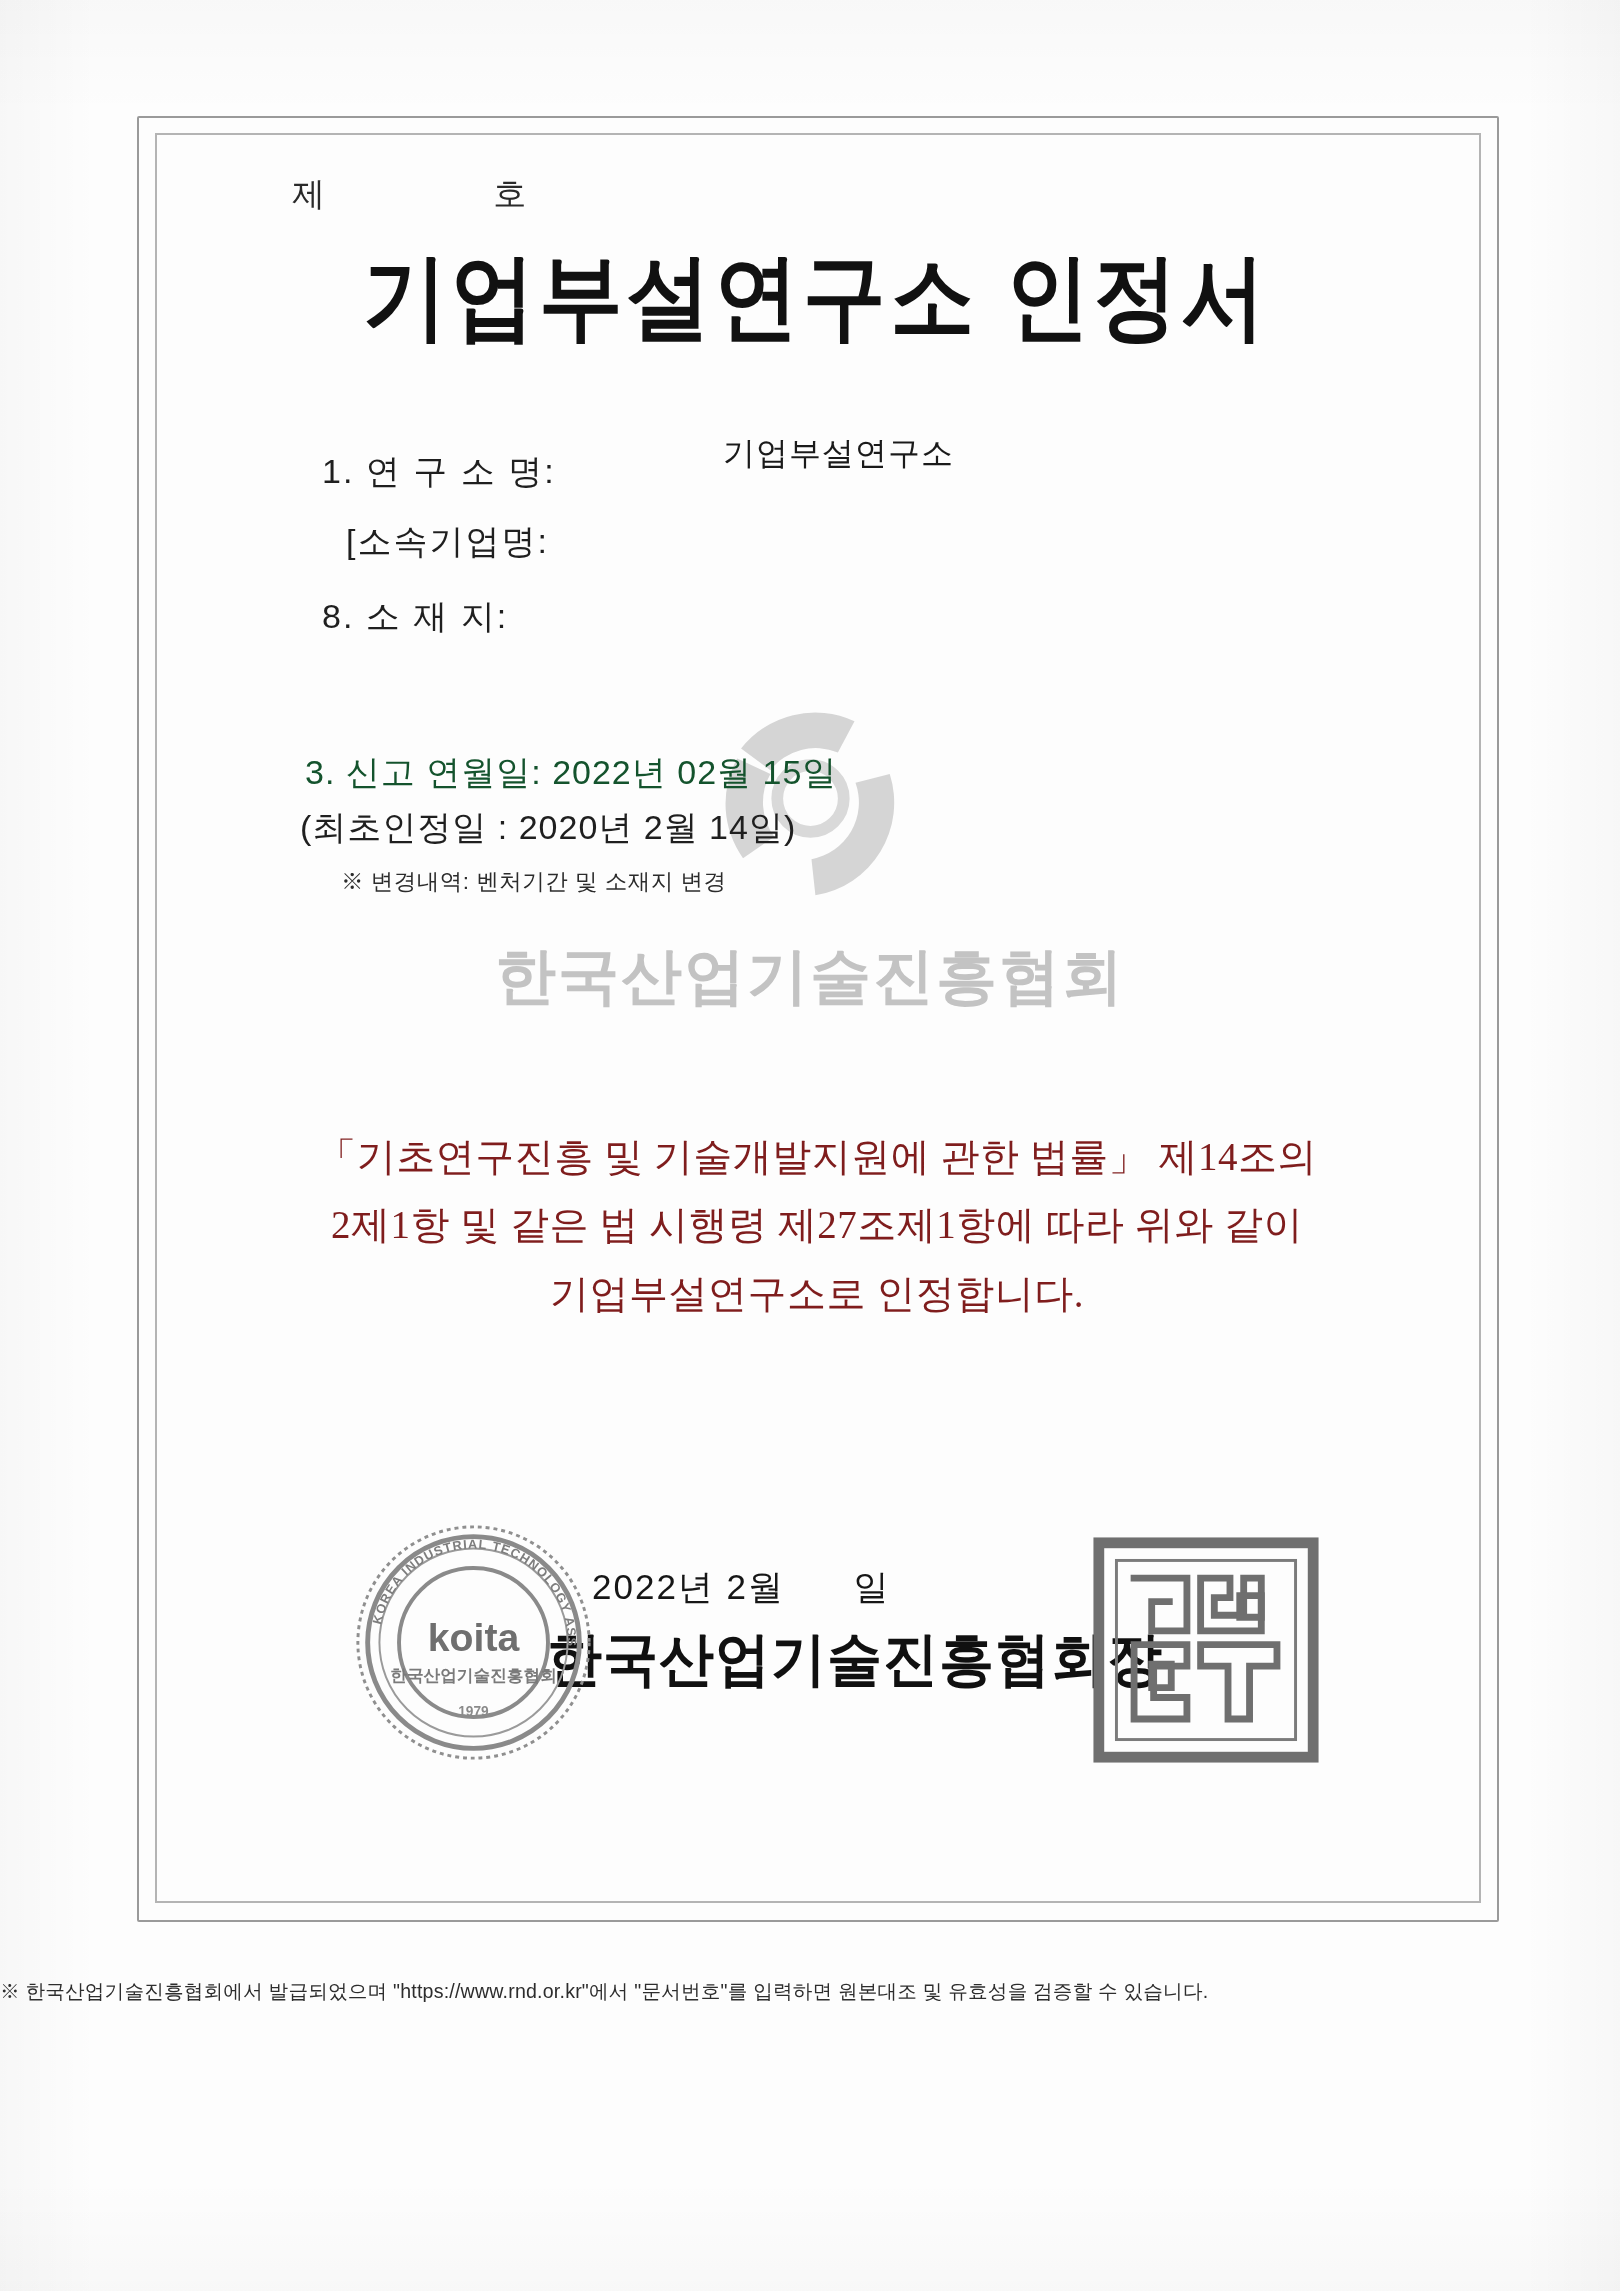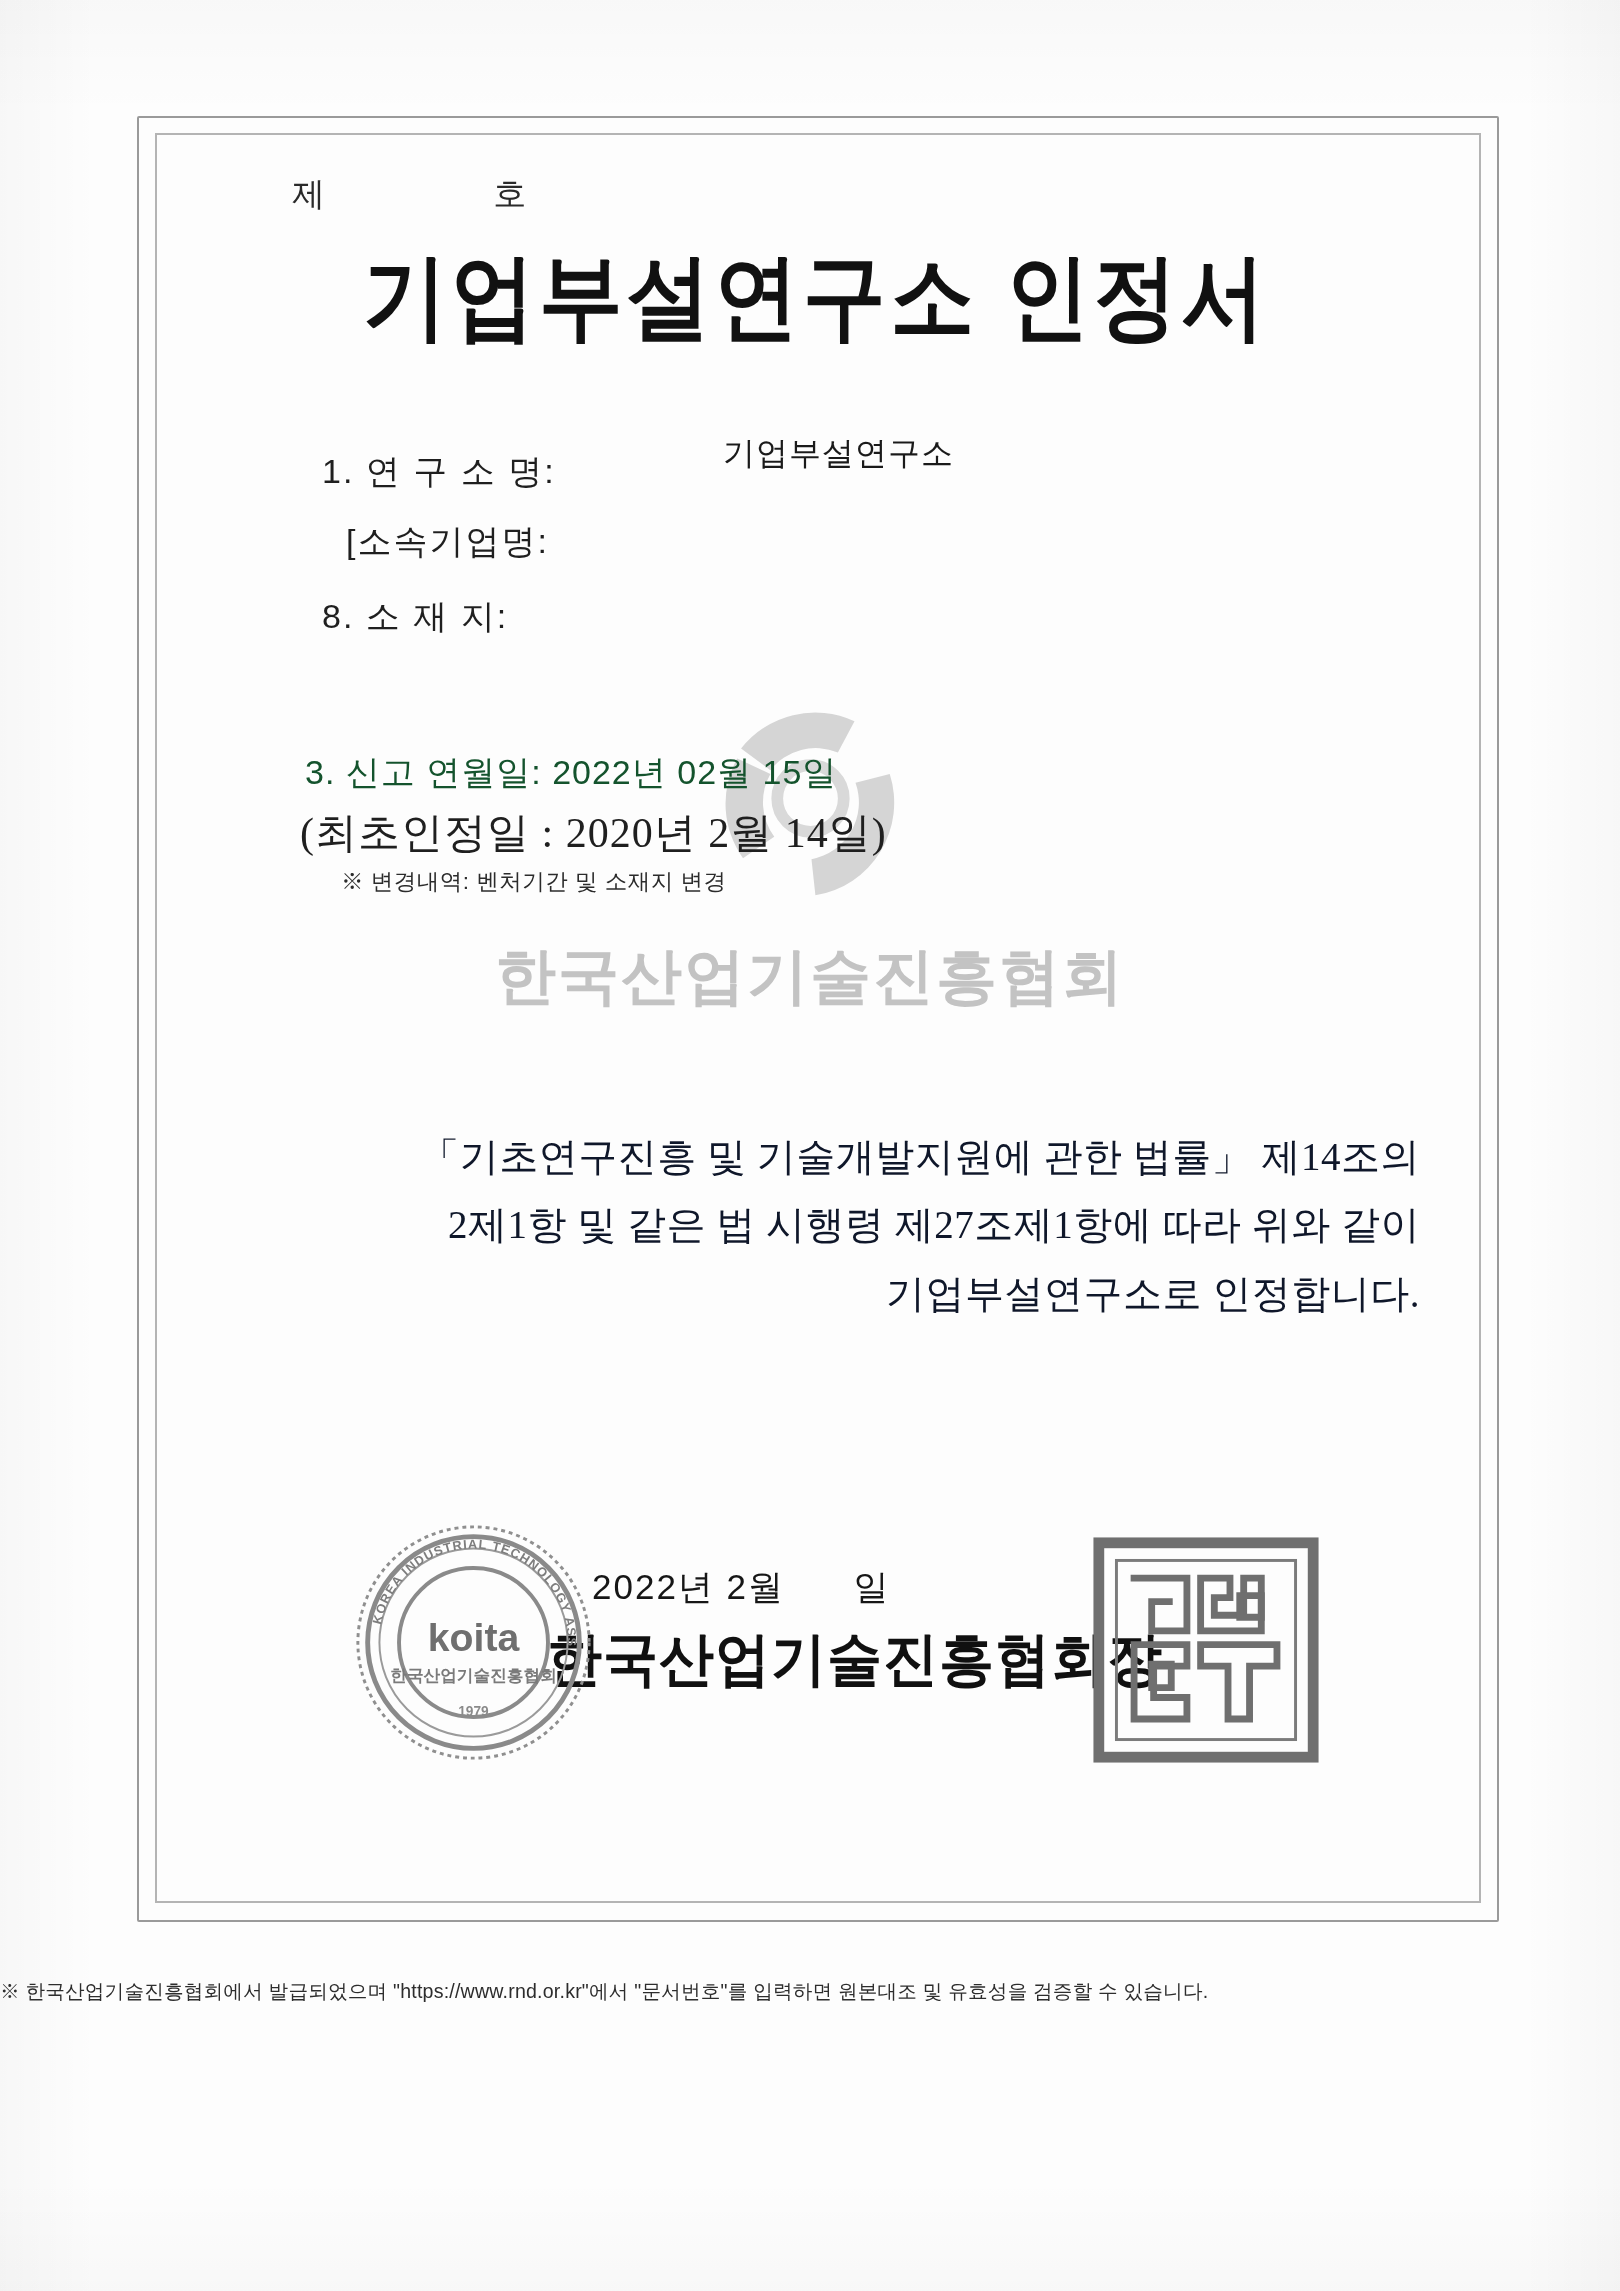--- a/index.html
+++ b/index.html
@@ -135,46 +135,45 @@
     top: 617px;
     font-size: 34px;
     letter-spacing: 1px;
     color: #14532d;
     white-space: nowrap;
   }
   .field-3-sub {
     position: absolute;
     left: 145px;
     top: 672px;
-    font-size: 42px;
+    font-size: 34px;
     letter-spacing: 1px;
     color: #1f1f1f;
     white-space: nowrap;
-    font-family: Liberation Serif, serif;
   }
   .field-3-note {
     position: absolute;
     left: 186px;
     top: 733px;
     font-size: 22.5px;
     letter-spacing: 0.5px;
     color: #2b2b2b;
     white-space: nowrap;
   }
 
   .legal {
     position: absolute;
     left: 59px;
     top: 990px;
     width: 1206px;
-    text-align: right;
+    text-align: center;
     font-family: "Liberation Serif", serif;
     font-size: 39px;
     line-height: 1.75;
-    color: #0f172a;
+    color: #7f1d1d;
     letter-spacing: 0.5px;
   }
   .legal .line { display: block; }
 
   .sign-date {
     position: absolute;
     left: 421px;
     top: 1431px;
     font-size: 35px;
     letter-spacing: 2px;

